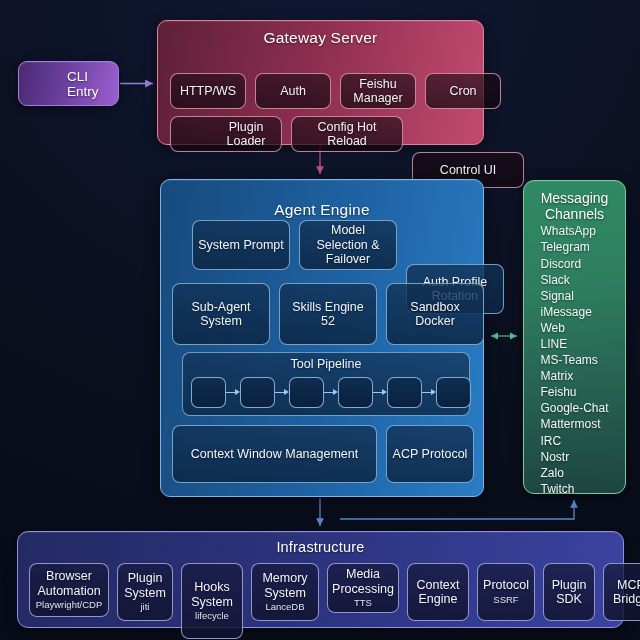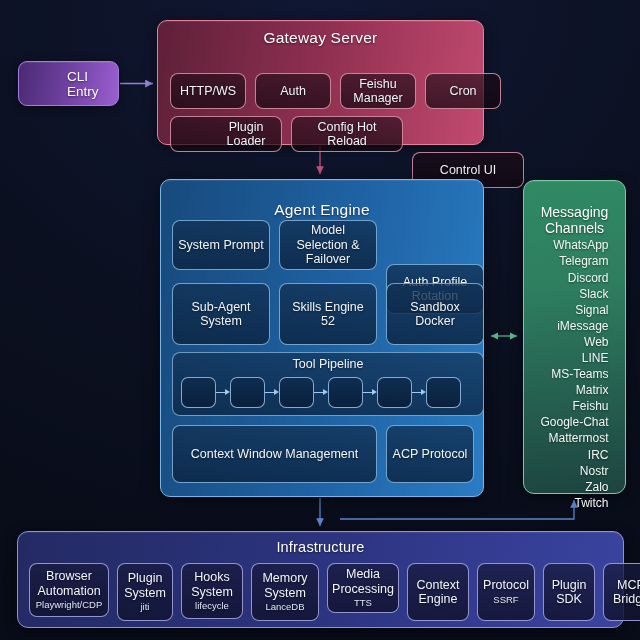--- a/index.html
+++ b/index.html
@@ -93,21 +93,21 @@
   #agent-engine .panel-title { margin-top: 21px; }
   .ae-node {
     border: 1px solid rgba(150,200,240,.75);
     background: linear-gradient(180deg, rgba(18,50,86,.78), rgba(12,38,68,.86));
   }
   .ae-row { position: absolute; display: flex; gap: 9px; left: 11px; }
   #ae-row1 { top: 40px; }
   #ae-row2 { top: 103px; }
 
   #tool-pipeline {
-    position: absolute; left: 11px; top: 172px; width: 312px; height: 64px;
+    position: absolute; left: 21px; top: 172px; width: 288px; height: 64px;
     box-sizing: border-box;
     border-radius: 8px;
     border: 1px solid rgba(150,200,240,.7);
     background: linear-gradient(180deg, rgba(18,50,86,.70), rgba(12,38,68,.80));
   }
   #tool-pipeline .tp-title {
     text-align: center; font-size: 12.5px; color: #f2f5fa;
     margin-top: 4px; text-shadow: 0 1px 2px rgba(0,0,0,.5);
   }
   #tp-steps {
@@ -137,28 +137,28 @@
   .ae-row3 { position: absolute; left: 11px; top: 245px; display: flex; gap: 9px; }
 
   
   #messaging {
     left: 523px; top: 180px; width: 103px; height: 314px;
     border: 1.2px solid #79c9a4;
     border-radius: 11px;
     background: linear-gradient(175deg, #2f8a63 0%, #2e7d60 35%, #245a4c 75%, #1d4440 100%);
     box-shadow: 0 3px 14px rgba(0,0,0,.45), inset 0 1px 0 rgba(255,255,255,.08);
     display: flex; flex-direction: column; align-items: center;
-    padding-top: 24px; box-sizing: border-box;
+    padding-top: 10px; box-sizing: border-box;
   }
   #messaging .mc-title {
     font-size: 14px; line-height: 1.12; text-align: center; color: #ffffff;
     text-shadow: 0 1px 2px rgba(0,0,0,.5);
   }
   #messaging .mc-list {
-    margin-top: 1px; display: flex; flex-direction: column; align-items: flex-end;
+    margin-top: 1px; display: flex; flex-direction: column; align-items: flex-start;
   }
   #messaging .mc-item {
     font-size: 12px; line-height: 16.1px; color: #f3f8f5; white-space: nowrap;
     text-shadow: 0 1px 2px rgba(0,0,0,.45);
   }
 
   
   #infrastructure {
     left: 17px; top: 531px; width: 607px; height: 97px;
     border: 1.2px solid #8e8fe0;
@@ -245,21 +245,21 @@
         </div>
         <div class="node gw-node" style="width: 112px; height: 36px; margin-top: 36px;">
           <span>Control UI</span>
         </div>
       </div>
   </div>
 
   <div id="agent-engine" class="panel">
     <div class="panel-title">Agent Engine</div>
     <div class="ae-row" id="ae-row1">
-        <div class="node ae-node" style="width: 98px; height: 50px;">
+        <div class="node ae-node" style="width: 98px; height: 50px; margin-left: 20px;">
           <span>System Prompt</span>
         </div>
         <div class="node ae-node" style="width: 98px; height: 50px;">
           <span>Model Selection &amp; Failover</span>
         </div>
         <div class="node ae-node" style="width: 98px; height: 50px; margin-top: 44px;">
           <span>Auth Profile Rotation</span>
         </div>
       </div>
     <div class="ae-row" id="ae-row2">
@@ -328,21 +328,21 @@
     <div class="panel-title">Infrastructure</div>
     <div id="infra-row">
         <div class="node infra-node" style="width: 80px; height: 54px;">
           <span>Browser Automation</span>
           <span class="sub">Playwright/CDP</span>
         </div>
         <div class="node infra-node" style="width: 56px; height: 58px;">
           <span>Plugin System</span>
           <span class="sub">jiti</span>
         </div>
-        <div class="node infra-node" style="width: 62px; height: 56px;">
+        <div class="node infra-node" style="width: 62px; height: 76px;">
           <span>Hooks System</span>
           <span class="sub">lifecycle</span>
         </div>
         <div class="node infra-node" style="width: 68px; height: 58px;">
           <span>Memory System</span>
           <span class="sub">LanceDB</span>
         </div>
         <div class="node infra-node" style="width: 72px; height: 50px; justify-content: center;">
           <span>Media Processing</span>
           <span class="sub">TTS</span>

